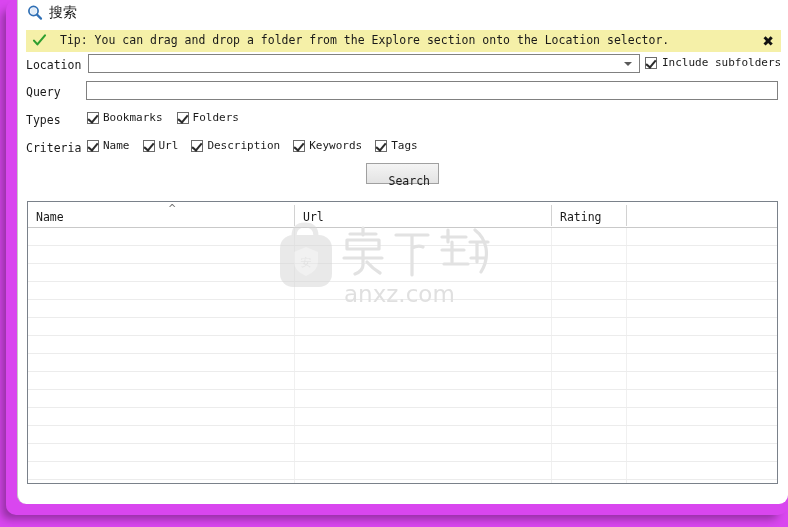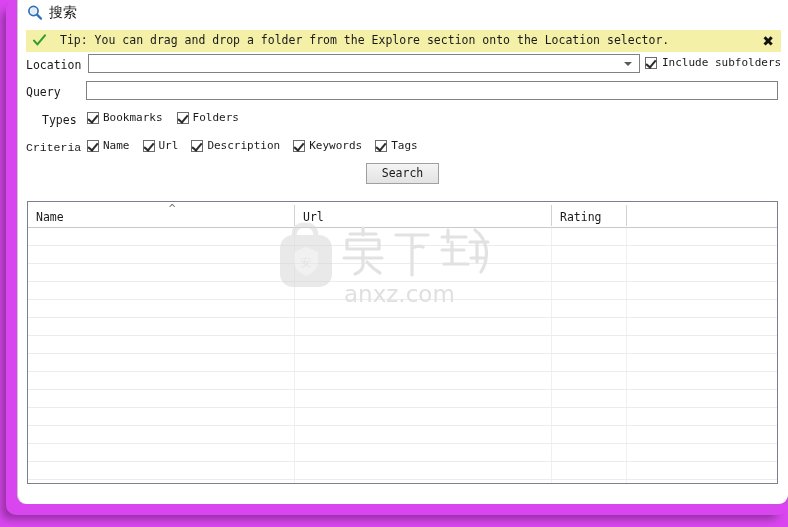--- a/index.html
+++ b/index.html
@@ -155,31 +155,31 @@
     left: 627px;
     top: 68px;
     display: flex;
     align-items: center;
     gap: 5px;
   }
 
   #query-label { left: 8px;  top: 97px; }
   #query-field { left: 68px; top: 93px; width: 692px; height: 19px; }
 
-  #types-label { left: 24px; top: 125px; }
+  #types-label { left: 8px; top: 125px; }
   #types-group {
     position: absolute;
     left: 69px;
     top: 123px;
     display: flex;
     align-items: center;
     gap: 14px;
   }
 
-  #criteria-label { left: 8px; top: 153px; font-family: Liberation Mono, monospace; }
+  #criteria-label { left: 8px; top: 153px; }
   #criteria-group {
     position: absolute;
     left: 69px;
     top: 151px;
     display: flex;
     align-items: center;
     gap: 13px;
   }
 
   .cb-item {
@@ -223,23 +223,23 @@
     top: 175px;
     width: 73px;
     height: 21px;
     background: linear-gradient(#f4f4f4, #e3e3e3);
     border: 1px solid #a0a0a0;
     box-sizing: border-box;
     font-family: "DejaVu Sans Mono", monospace;
     font-size: 11.5px;
     color: #1a1a1a;
     cursor: pointer;
-    padding: 0;
+    padding: 8px;
     line-height: 19px;
-    text-align: center;
+    text-align: right;
   }
 
   
   #results-table {
     position: absolute;
     left: 9px;
     top: 213px;
     width: 751px;
     height: 283px;
     background: #ffffff;

